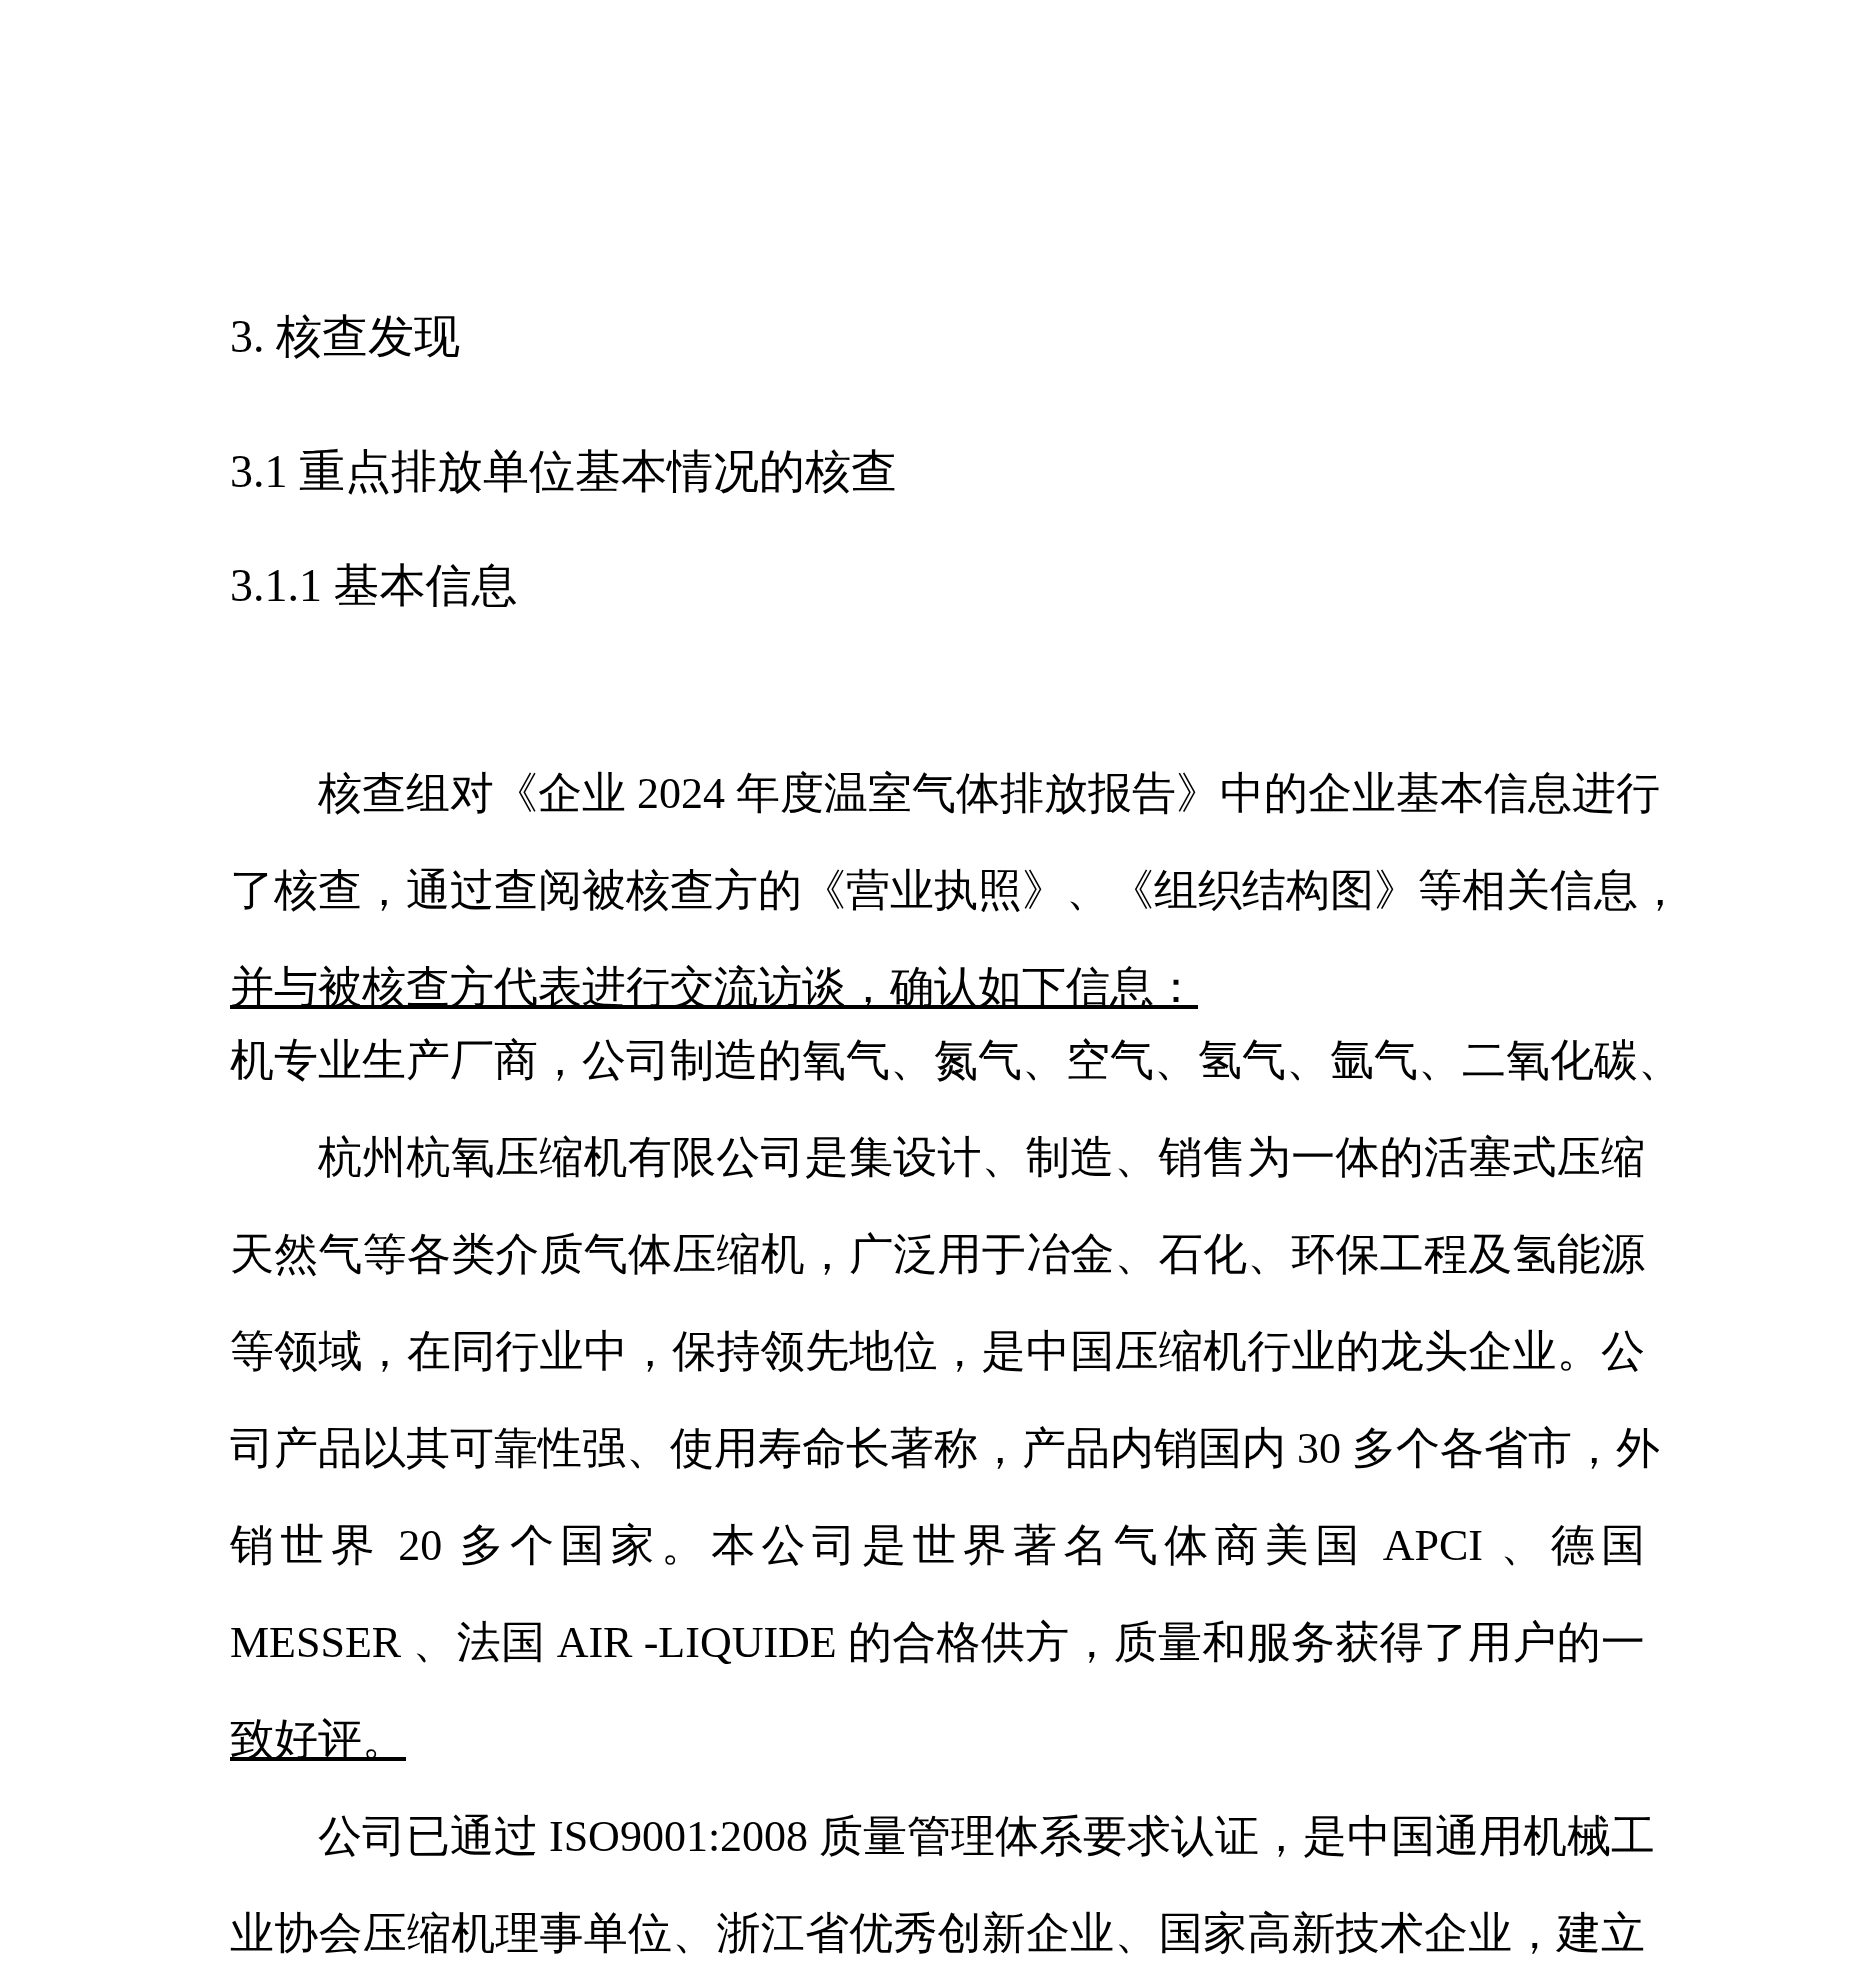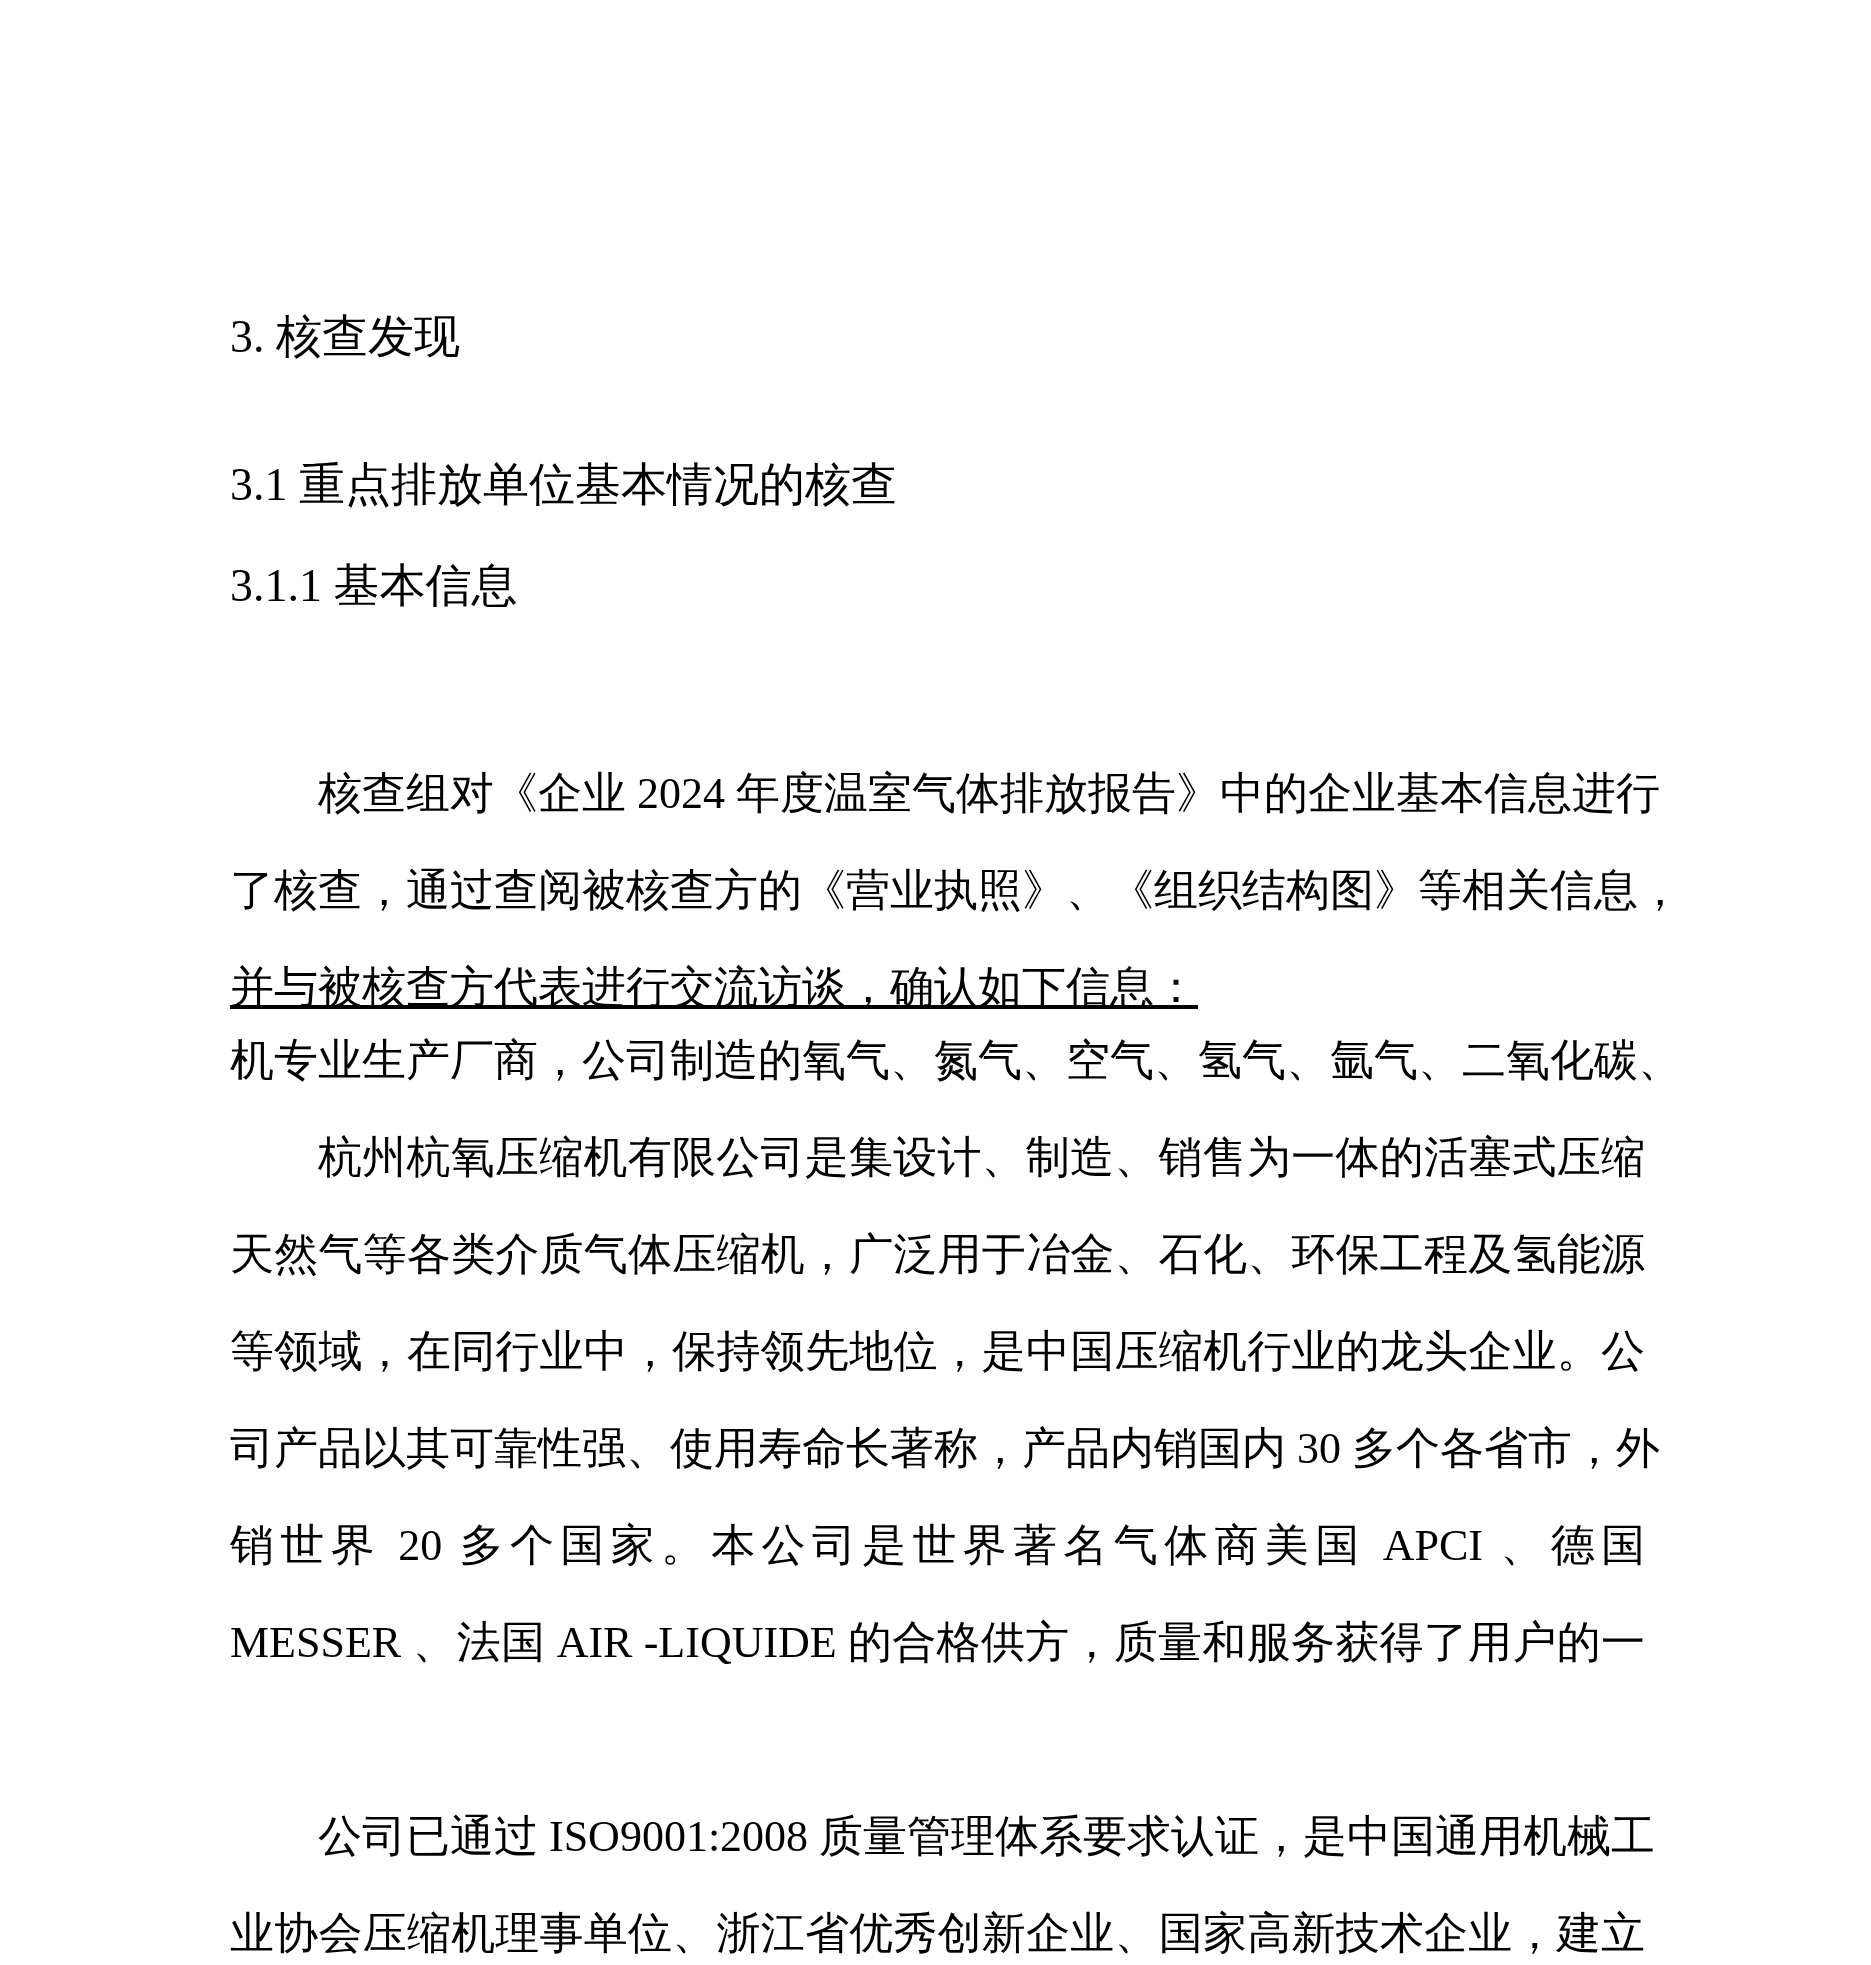--- a/index.html
+++ b/index.html
@@ -19,21 +19,21 @@
   .h {
     position: absolute;
     left: 230px;
     margin: 0;
     font-weight: normal;
     font-size: 46px;
     line-height: 59px;
     white-space: nowrap;
   }
   .h1 { top: 307px; }
-  .h2 { top: 455px; }
+  .h2 { top: 442px; }
   .h3 { top: 556px; }
   .para {
     position: absolute;
     left: 230px;
     width: 1415px;
     font-size: 44px;
   }
   .p1 { top: 745px; }
   .p2 { top: 1012px; }
   .p3 { top: 1788px; }
@@ -67,20 +67,21 @@
   </div>
 
   <div class="para p2">
     <div class="line">机专业生产厂商，公司制造的氧气、氮气、空气、氢气、氩气、二氧化碳、</div>
     <div class="line indent">杭州杭氧压缩机有限公司是集设计、制造、销售为一体的活塞式压缩</div>
     <div class="line">天然气等各类介质气体压缩机，广泛用于冶金、石化、环保工程及氢能源</div>
     <div class="line">等领域，在同行业中，保持领先地位，是中国压缩机行业的龙头企业。公</div>
     <div class="line">司产品以其可靠性强、使用寿命长著称，产品内销国内 30 多个各省市，外</div>
     <div class="line">销世界 20 多个国家。本公司是世界著名气体商美国 APCI 、德国</div>
     <div class="line">MESSER 、法国 AIR -LIQUIDE 的合格供方，质量和服务获得了用户的一</div>
+    <div class="line short">致好评。</div>
   </div>
 
   <div class="para p3">
     <div class="line indent">公司已通过 ISO9001:2008 质量管理体系要求认证，是中国通用机械工</div>
     <div class="line">业协会压缩机理事单位、浙江省优秀创新企业、国家高新技术企业，建立</div>
 
   </div>
 
 </div>
 

